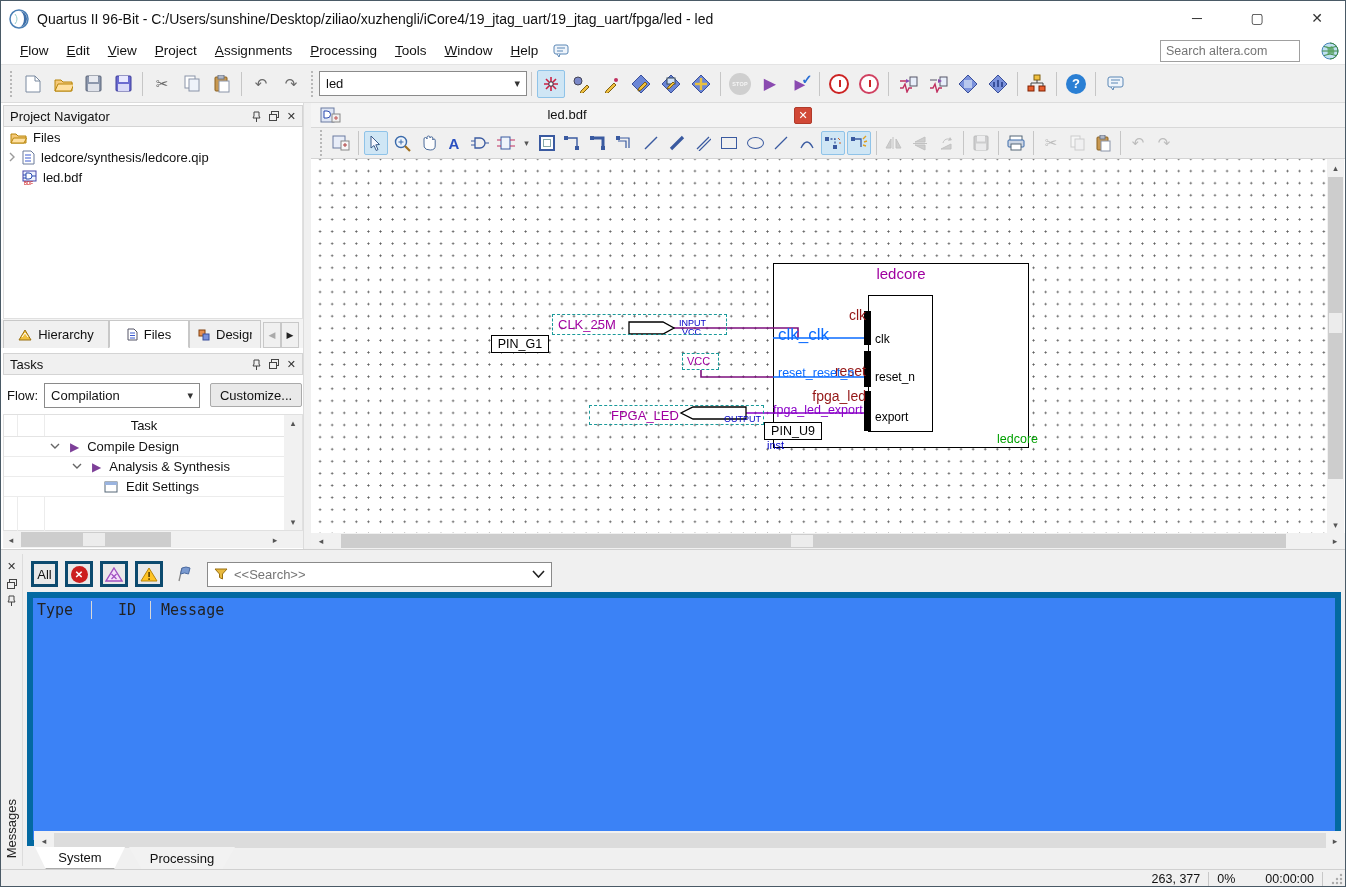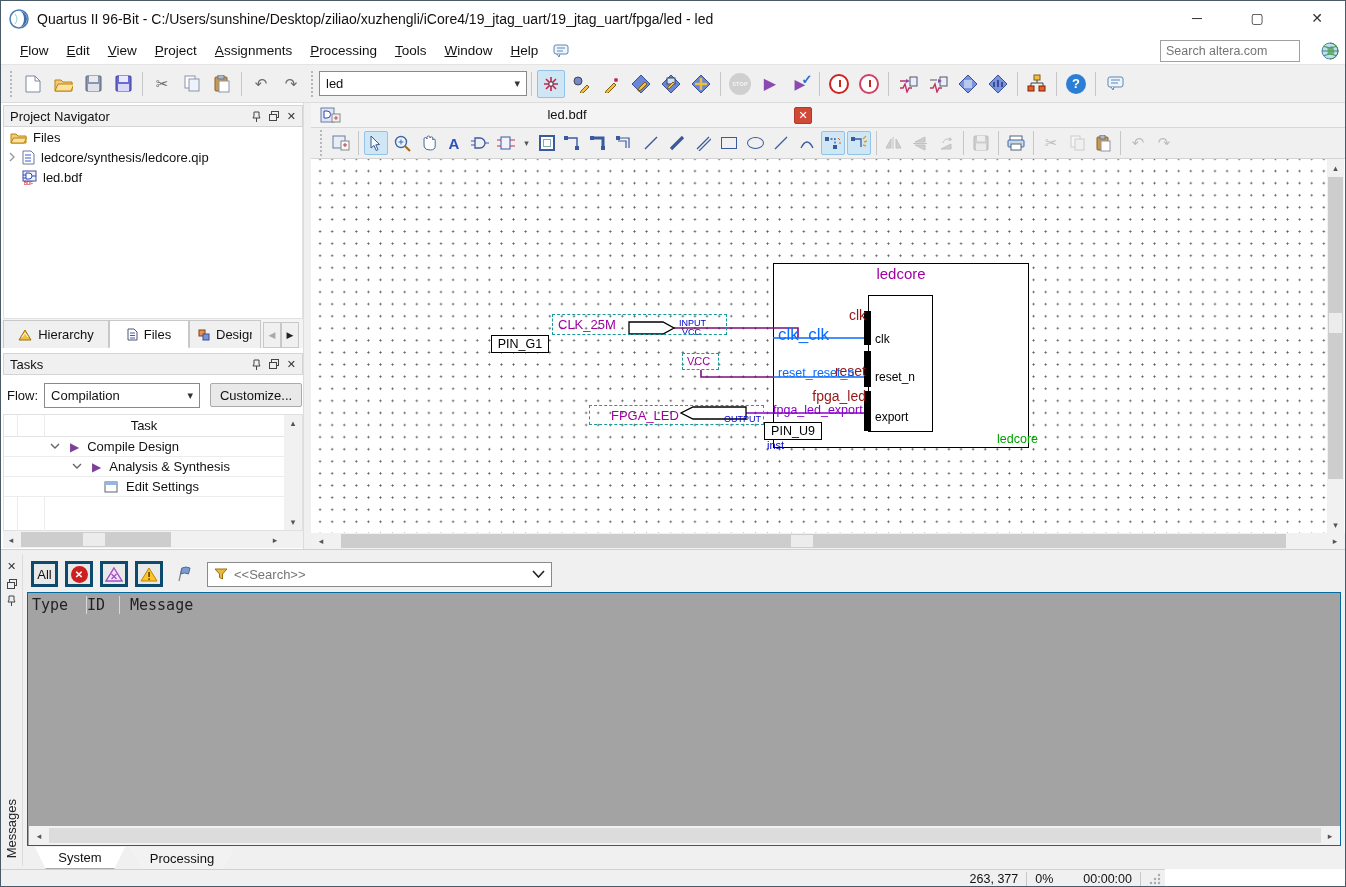--- a/index.html
+++ b/index.html
@@ -767,45 +767,45 @@
         <svg width="14" height="12" style="margin-right:6px">
             <path d="M1 1 h12 l-4.5 5 v5 l-3-1.5 v-3.5 z" fill="#e8b93e" stroke="#9a7010"></path>
           </svg>
         <input style="border: none; outline: none; flex: 1 1 0%; font-size: 13px; color: rgb(136, 136, 136); font-family: &quot;Liberation Sans&quot;, sans-serif;" placeholder="&lt;&lt;Search&gt;&gt;">
         <svg width="13" height="8">
             <polyline points="1,1 6.5,7 12,1" fill="none" stroke="#222" stroke-width="1.6"></polyline>
           </svg>
       </span>
     </div>
 
-    <div class="abs" style="left:26px;top:42px;width:1314px;height:254px;background:#a3a3a3;border:1px solid #0369a1">
+    <div class="abs" style="left:26px;top:42px;width:1314px;height:254px;background:#3b82f6;border:6px solid #0369a1">
       <div class="abs mono" style="left:0;top:0;width:100%;height:24px;display:flex;align-items:center;font-size:15px;color:#222">
         <span style="margin-left:4px;width:54px;overflow:hidden">Type</span>
         <span style="width:1px;height:18px;background:#d8d8d8"></span>
-        <span style="margin-left:0;width:32px">ID</span>
+        <span style="margin-left:26px;width:32px">ID</span>
         <span style="width:1px;height:18px;background:#d8d8d8"></span>
         <span style="margin-left:10px">Message</span>
       </div>
 
       <div class="abs sb" style="left:1px;top:233px;width:1311px;height:19px">
         <div class="sb-arrow" style="left:2px;top:1px;width:16px;height:17px">◂</div>
         <div class="sb-thumb" style="left:20px;top:2px;width:1272px;height:15px;background:#dcdcdc"></div>
         <div class="sb-arrow" style="left:1293px;top:1px;width:16px;height:17px">▸</div>
       </div>
     </div>
 
     <div class="btab" style="left:34px;top:297px;width:90px;background:#fff;border-bottom:1px solid #aaa">
         <span>System</span>
       </div>
     <div class="btab" style="left:128px;top:297px;width:106px;background:#f2f2f2">
         <span>Processing</span>
       </div>
   </div>
 
-  <div class="abs flex" style="left:0;top:868px;width:1164px;height:19px;background:#f0f0f0;border-top:1px solid #d0d0d0;font-size:12.5px">
+  <div class="abs flex" style="left:0;top:868px;width:1346px;height:19px;background:#f0f0f0;border-top:1px solid #d0d0d0;font-size:12.5px">
     <span style="margin-left:auto">263, 377</span>
     <span style="width:1px;height:14px;background:#c8c8c8;margin:0 8px"></span>
     <span>0%</span>
     <span style="width:30px"></span>
     <span>00:00:00</span>
     <span style="width:1px;height:14px;background:#c8c8c8;margin:0 8px"></span>
     <span style="margin-right:4px">
         <svg width="12" height="12">
           <circle cx="10" cy="2" r="1.2" fill="#aaa"></circle>
           <circle cx="6" cy="6" r="1.2" fill="#aaa"></circle>

